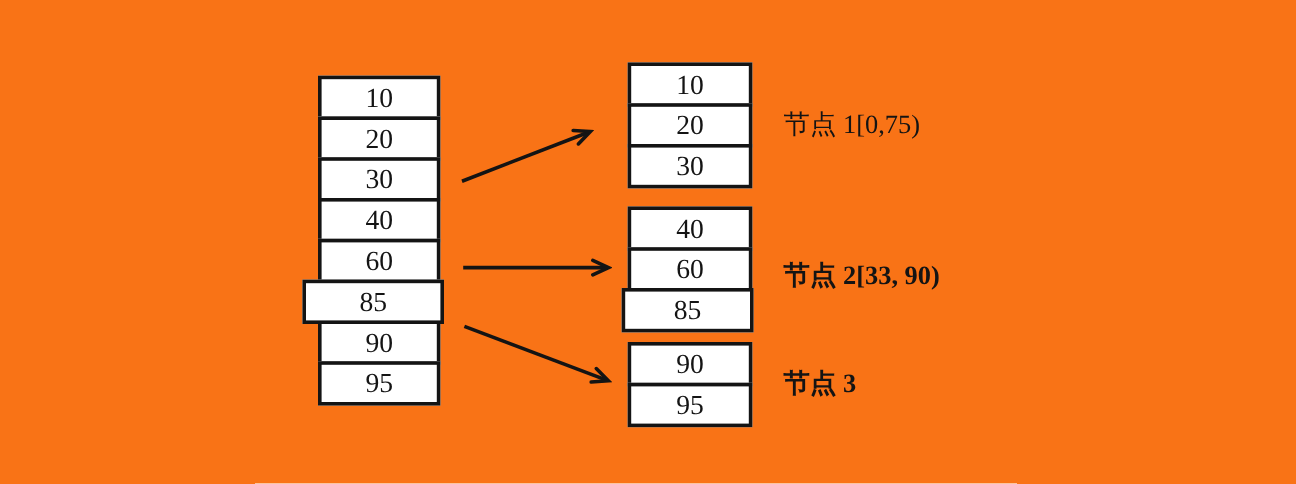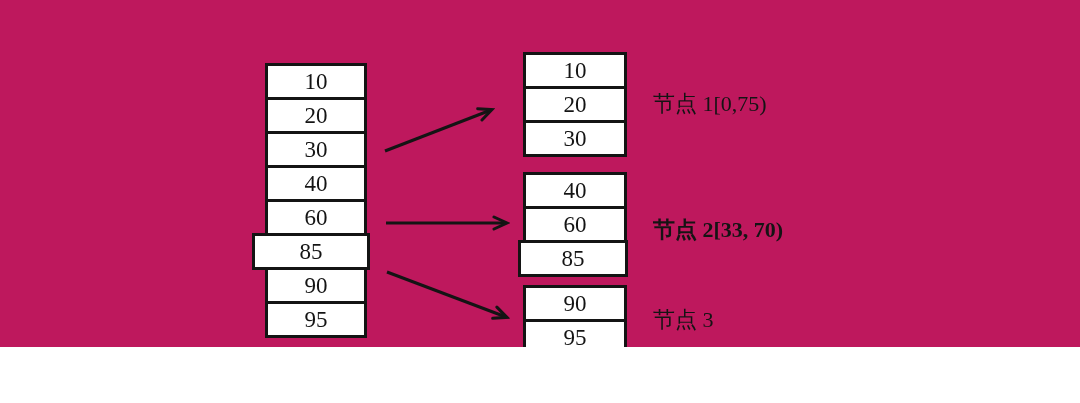--- a/index.html
+++ b/index.html
@@ -3,22 +3,22 @@
 <meta charset="utf-8">
 <style>
   html, body {
     margin: 0;
     padding: 0;
     background: #ffffff;
   }
   .canvas {
     position: relative;
     width: 1080px;
-    height: 347px;
-    background: #be185d;
+    height: 403px;
+    background: #f97316;
     overflow: hidden;
     font-family: "Liberation Serif", "DejaVu Serif", serif;
     color: #141414;
   }
   .stack {
     position: absolute;
     display: flex;
     flex-direction: column;
   }
   .cell {
@@ -59,21 +59,21 @@
     position: absolute;
     left: 653px;
     height: 32px;
     display: flex;
     align-items: center;
     font-size: 22px;
     white-space: nowrap;
   }
   .node-label-1 { top: 88px; }
   .node-label-2 { top: 214px; font-weight: bold; }
-  .node-label-3 { top: 304px; }
+  .node-label-3 { top: 304px; font-weight: bold; }
 
   svg.arrows {
     position: absolute;
     left: 0;
     top: 0;
     pointer-events: none;
   }
 </style>
 </head>
 <body>
@@ -107,21 +107,21 @@
     <div class="cell">90</div>
     <div class="cell">95</div>
   </div>
 
   <div class="node-label node-label-1">
     <span>节点 1</span>
     <span>[0,75)</span>
   </div>
   <div class="node-label node-label-2">
     <span>节点 2</span>
-    <span>[33, 70)</span>
+    <span>[33, 90)</span>
   </div>
   <div class="node-label node-label-3">
     <span>节点 3</span>
   </div>
 
   <svg class="arrows" width="1080" height="403" viewBox="0 0 1080 403">
     <defs>
       <marker id="arrowhead" markerUnits="userSpaceOnUse" markerWidth="18" markerHeight="16" refX="14" refY="8" orient="auto">
         <path d="M2,2 L15,8 L2,14" fill="none" stroke="#141414" stroke-width="3" stroke-linecap="round" stroke-linejoin="miter"></path>
       </marker>

